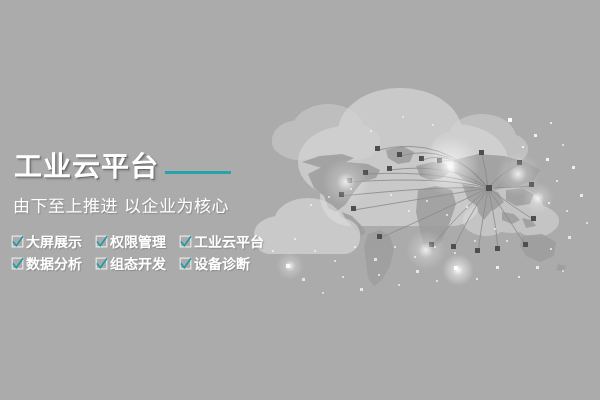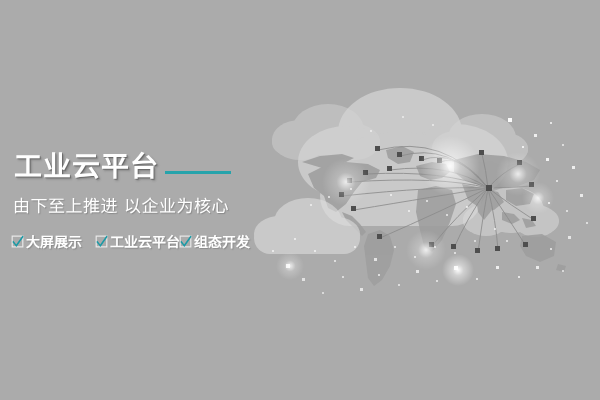--- a/index.html
+++ b/index.html
@@ -340,40 +340,67 @@
         <span class="check-icon">
           <svg viewBox="0 0 13 13" xmlns="http://www.w3.org/2000/svg">
             <path d="M1.2 1.2 H11.8 V11.8 H1.2 Z" fill="none" stroke="#e8e8e8" stroke-width="1.2"></path>
             <path d="M2.4 5.8 L5.2 9.6 L11.6 0.6 L12.6 1.8 L5.4 11.9 L1.4 7.0 Z" fill="#1a9aa6"></path>
           </svg>
         </span>
         <span class="feature-label">大屏展示</span>
       </div>
 
 
+      <div class="feature">
+        <span class="check-icon">
+          <svg viewBox="0 0 13 13" xmlns="http://www.w3.org/2000/svg">
+            <path d="M1.2 1.2 H11.8 V11.8 H1.2 Z" fill="none" stroke="#e8e8e8" stroke-width="1.2"></path>
+            <path d="M2.4 5.8 L5.2 9.6 L11.6 0.6 L12.6 1.8 L5.4 11.9 L1.4 7.0 Z" fill="#1a9aa6"></path>
+          </svg>
+        </span>
+        <span class="feature-label">权限管理</span>
+      </div>
 
       <div class="feature">
         <span class="check-icon">
           <svg viewBox="0 0 13 13" xmlns="http://www.w3.org/2000/svg">
             <path d="M1.2 1.2 H11.8 V11.8 H1.2 Z" fill="none" stroke="#e8e8e8" stroke-width="1.2"></path>
             <path d="M2.4 5.8 L5.2 9.6 L11.6 0.6 L12.6 1.8 L5.4 11.9 L1.4 7.0 Z" fill="#1a9aa6"></path>
           </svg>
         </span>
         <span class="feature-label">工业云平台</span>
       </div>
 
+      <div class="feature">
+        <span class="check-icon">
+          <svg viewBox="0 0 13 13" xmlns="http://www.w3.org/2000/svg">
+            <path d="M1.2 1.2 H11.8 V11.8 H1.2 Z" fill="none" stroke="#e8e8e8" stroke-width="1.2"></path>
+            <path d="M2.4 5.8 L5.2 9.6 L11.6 0.6 L12.6 1.8 L5.4 11.9 L1.4 7.0 Z" fill="#1a9aa6"></path>
+          </svg>
+        </span>
+        <span class="feature-label">数据分析</span>
+      </div>
 
 
       <div class="feature">
         <span class="check-icon">
           <svg viewBox="0 0 13 13" xmlns="http://www.w3.org/2000/svg">
             <path d="M1.2 1.2 H11.8 V11.8 H1.2 Z" fill="none" stroke="#e8e8e8" stroke-width="1.2"></path>
             <path d="M2.4 5.8 L5.2 9.6 L11.6 0.6 L12.6 1.8 L5.4 11.9 L1.4 7.0 Z" fill="#1a9aa6"></path>
           </svg>
         </span>
         <span class="feature-label">组态开发</span>
       </div>
 
+      <div class="feature">
+        <span class="check-icon">
+          <svg viewBox="0 0 13 13" xmlns="http://www.w3.org/2000/svg">
+            <path d="M1.2 1.2 H11.8 V11.8 H1.2 Z" fill="none" stroke="#e8e8e8" stroke-width="1.2"></path>
+            <path d="M2.4 5.8 L5.2 9.6 L11.6 0.6 L12.6 1.8 L5.4 11.9 L1.4 7.0 Z" fill="#1a9aa6"></path>
+          </svg>
+        </span>
+        <span class="feature-label">设备诊断</span>
+      </div>
 
 
     </div>
   </div>
 </div>
 
 </body></html>

